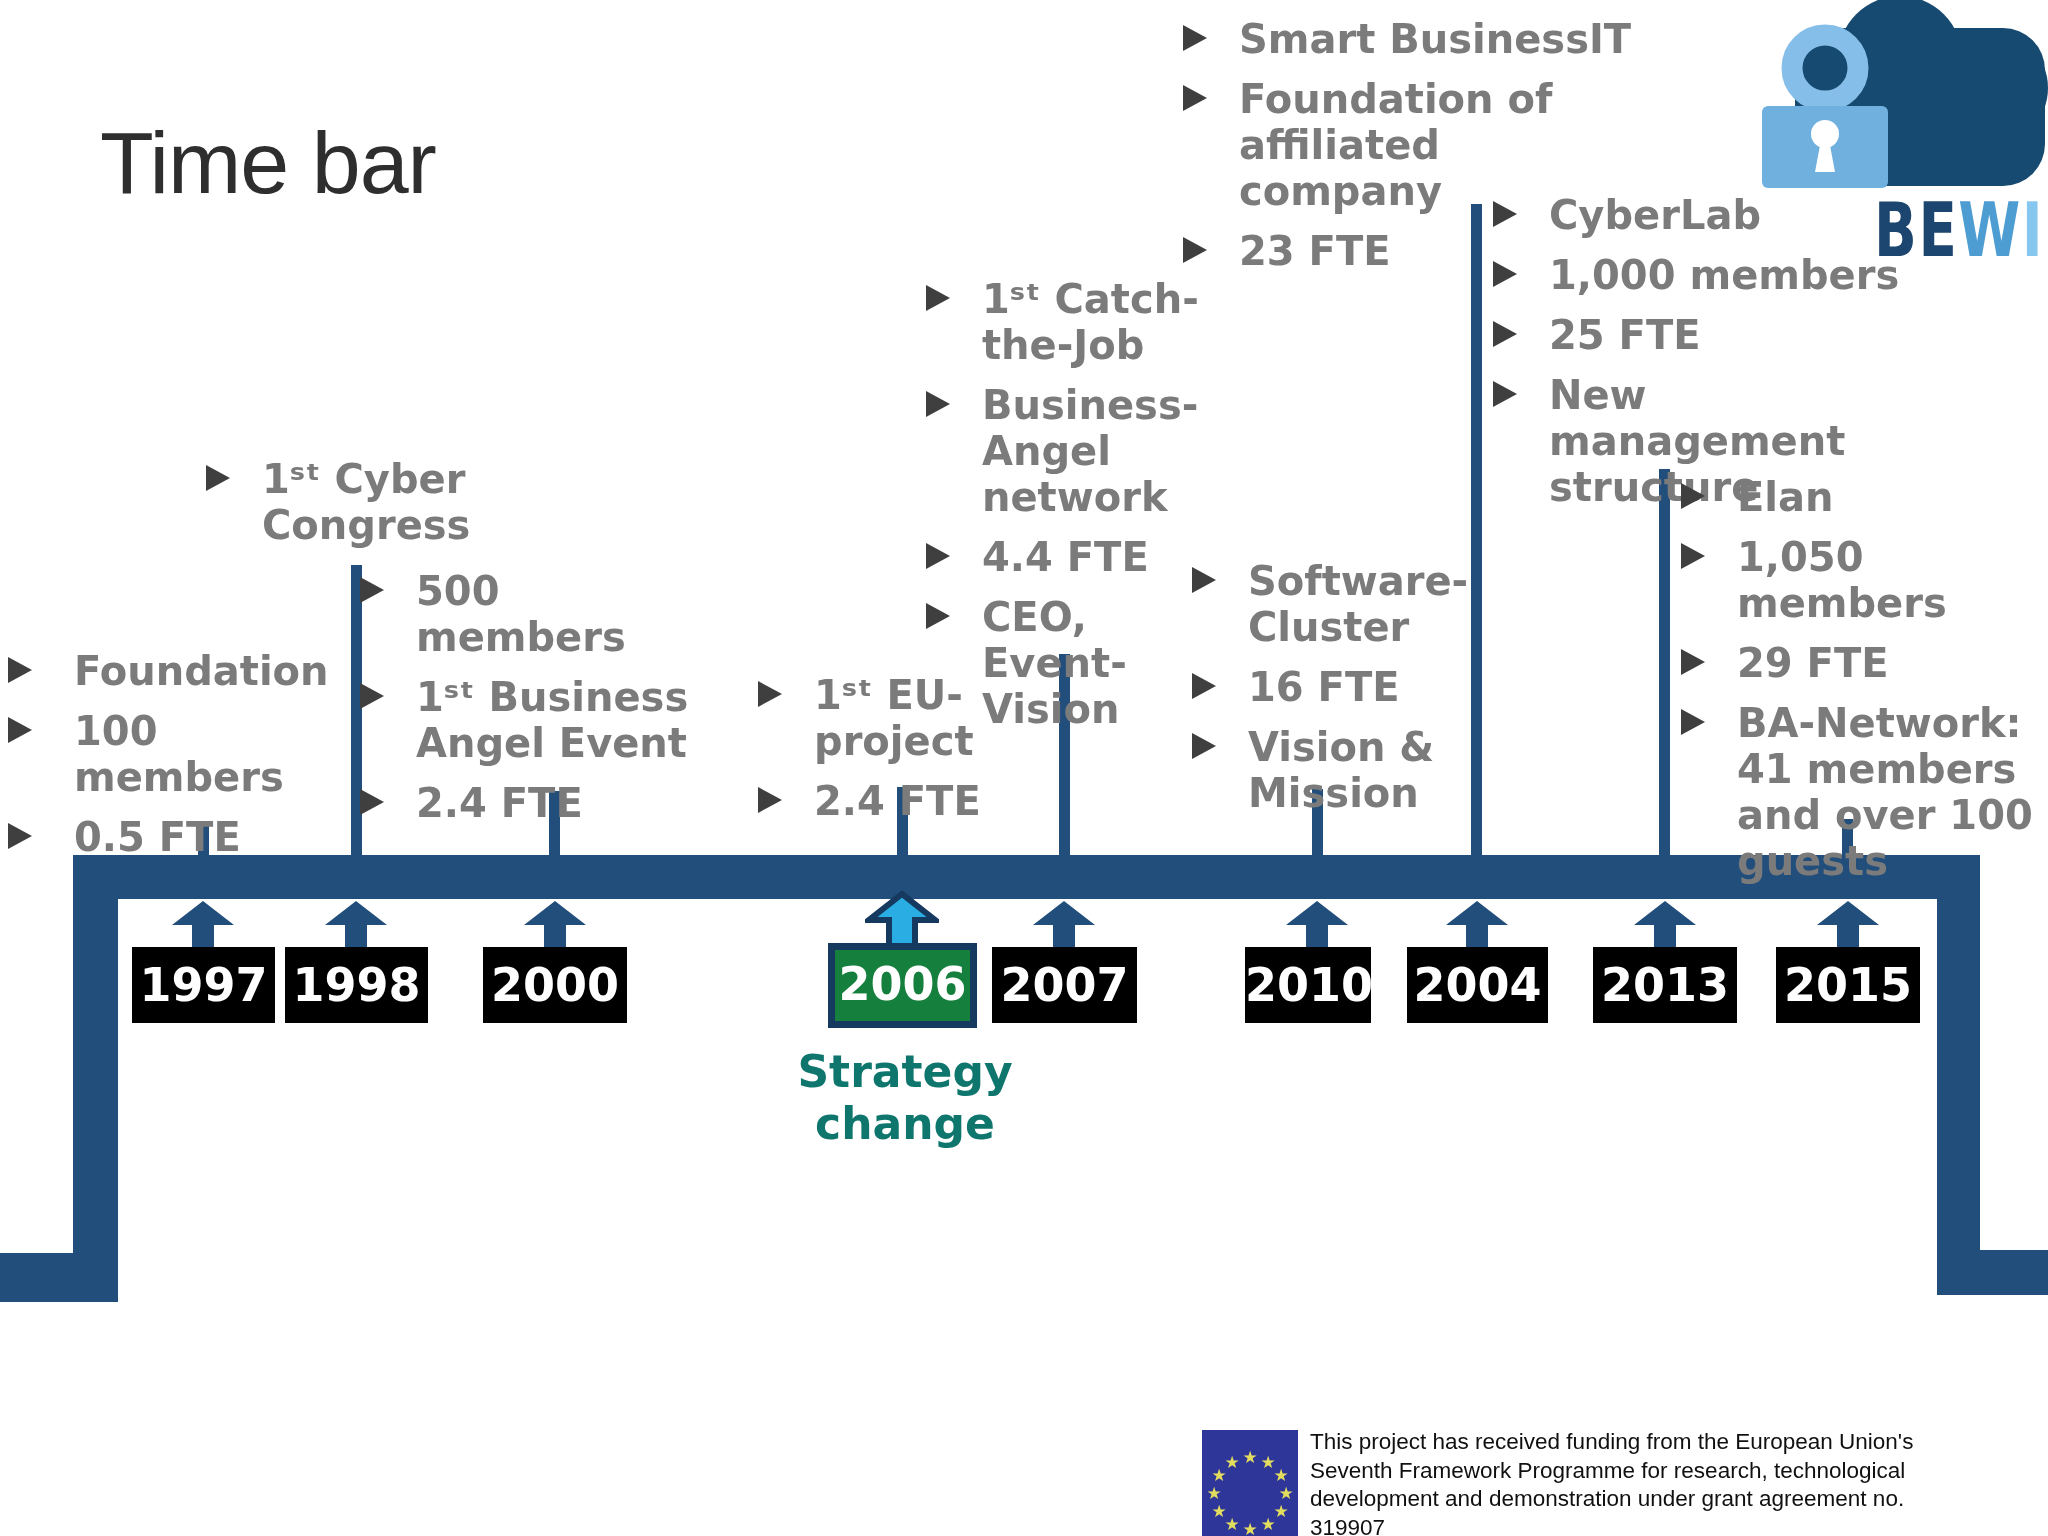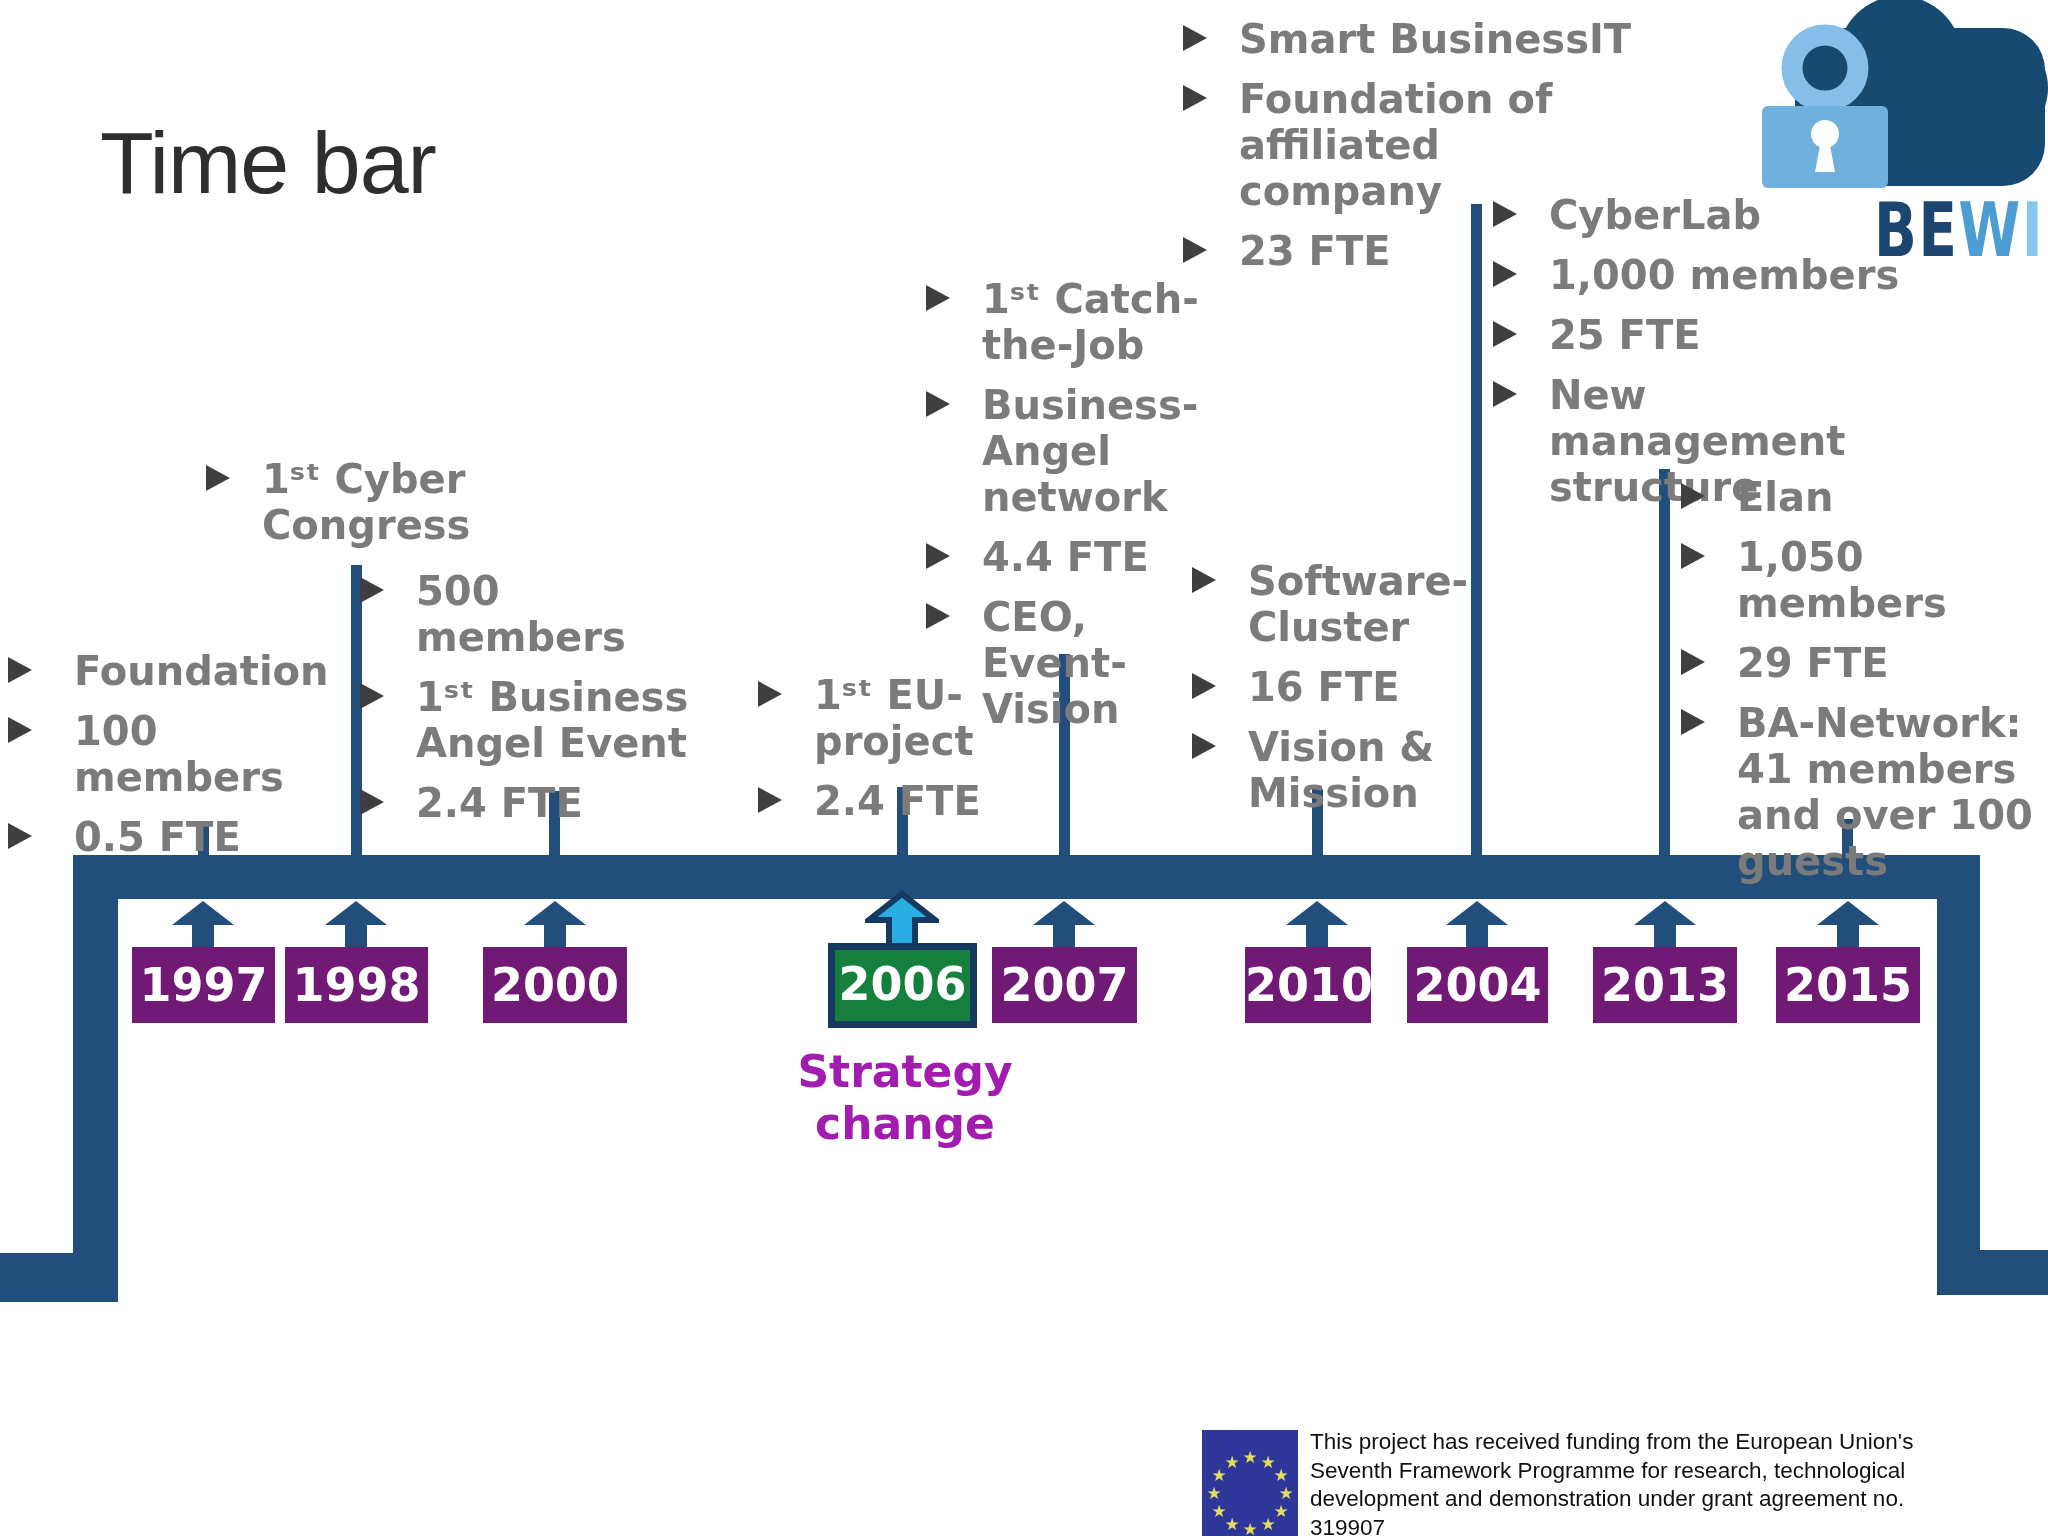--- a/index.html
+++ b/index.html
@@ -15,30 +15,30 @@
   .vline{position:absolute;width:11px;background:#224E7C;}
   
   .blist{position:absolute;color:#7b7b7b;font-weight:bold;font-size:40px;line-height:46px;}
   .li{display:flex;margin-bottom:14px;}
   .li .bullet{flex:none;width:56px;padding-top:9px;}
   .li .bullet i{display:block;width:0;height:0;border-left:24px solid #3f3f3f;
                 border-top:13px solid transparent;border-bottom:13px solid transparent;}
   .li .txt{white-space:pre-line;}
   .wide .bullet{width:66px;}
   
-  .ybox{position:absolute;top:947px;height:76px;background:#701a75;color:#fff;
+  .ybox{position:absolute;top:947px;height:76px;background:#000000;color:#fff;
         font-size:46px;font-weight:bold;text-align:center;line-height:76px;}
   .yarrow{position:absolute;top:899px;}
   .yarrow path{fill:#224E7C;}
   #ybox-2006{top:943px;height:85px;background:#15803d;border:7px solid #16395F;
              box-sizing:border-box;line-height:69px;}
   #yarrow-2006{top:890px;}
   #yarrow-2006 path{fill:#29ADE3;stroke:#16395F;stroke-width:6;}
   
-  #strategy{left:785px;top:1046px;width:240px;text-align:center;color:#a21caf;
+  #strategy{left:785px;top:1046px;width:240px;text-align:center;color:#0f766e;
             font-size:44px;line-height:52px;font-weight:bold;white-space:pre-line;}
   
   #logo{left:1700px;top:0;width:360px;height:270px;}
   #logo-word{position:absolute;left:174px;top:186px;font-size:75px;font-weight:bold;
              letter-spacing:2px;transform:scaleX(0.75);transform-origin:left top;
              white-space:nowrap;}
   #logo-word .ld{color:#1C4670;}
   #logo-word .lm{color:#4D9DD3;}
   #logo-word .ll{color:#85C7EE;}
   

